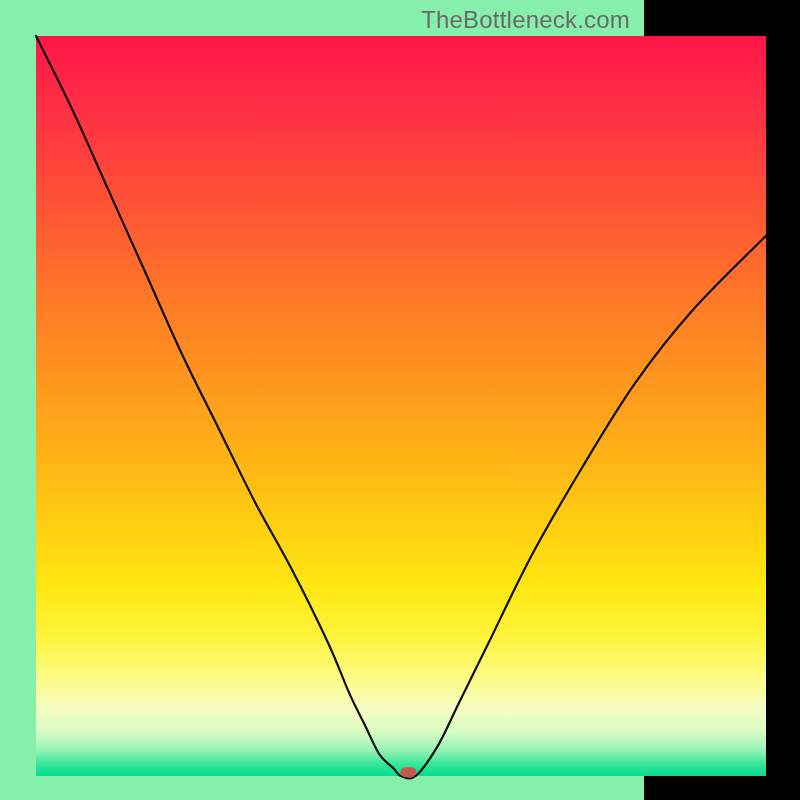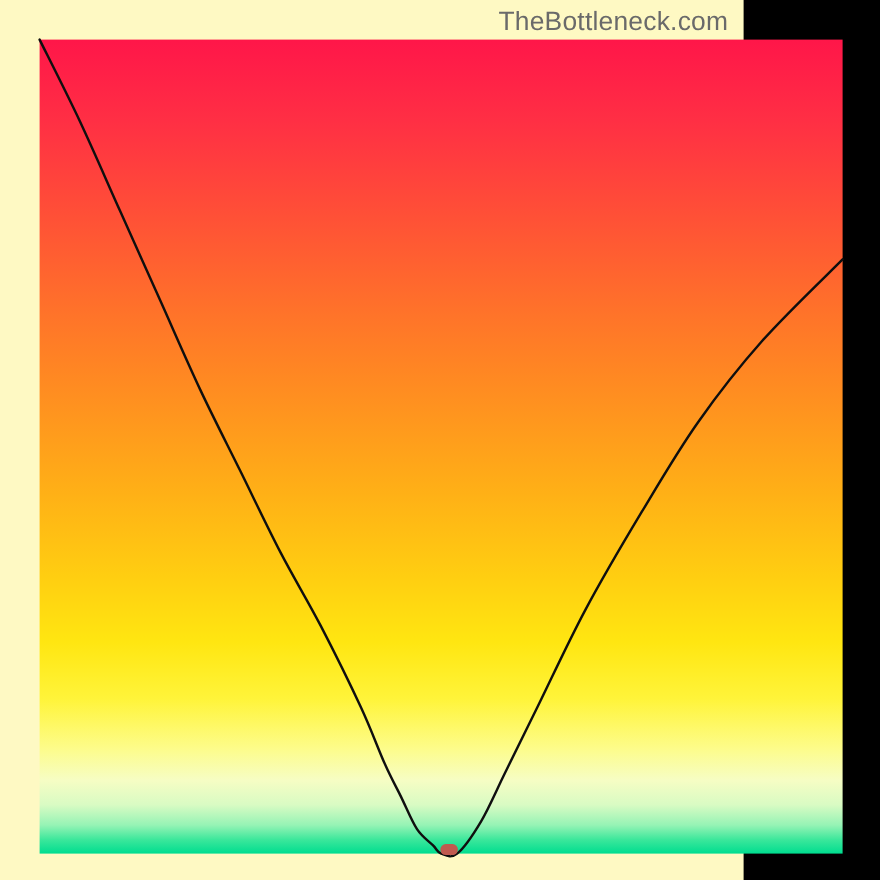--- a/index.html
+++ b/index.html
@@ -8,22 +8,21 @@
     width: 800px;
     height: 800px;
     background: #000;
     overflow: hidden;
     font-family: Arial, Helvetica, sans-serif;
   }
   .frame {
     position: relative;
     width: 644px;
     height: 800px;
-    background: #fef9c3;
-    padding-left: 32px;
+    background: #86efac;
   }
   .watermark {
     position: absolute;
     top: 6px;
     right: 14px;
     color: #6a6a6a;
     font-size: 24px;
     font-weight: 500;
     letter-spacing: 0.2px;
     user-select: none;

